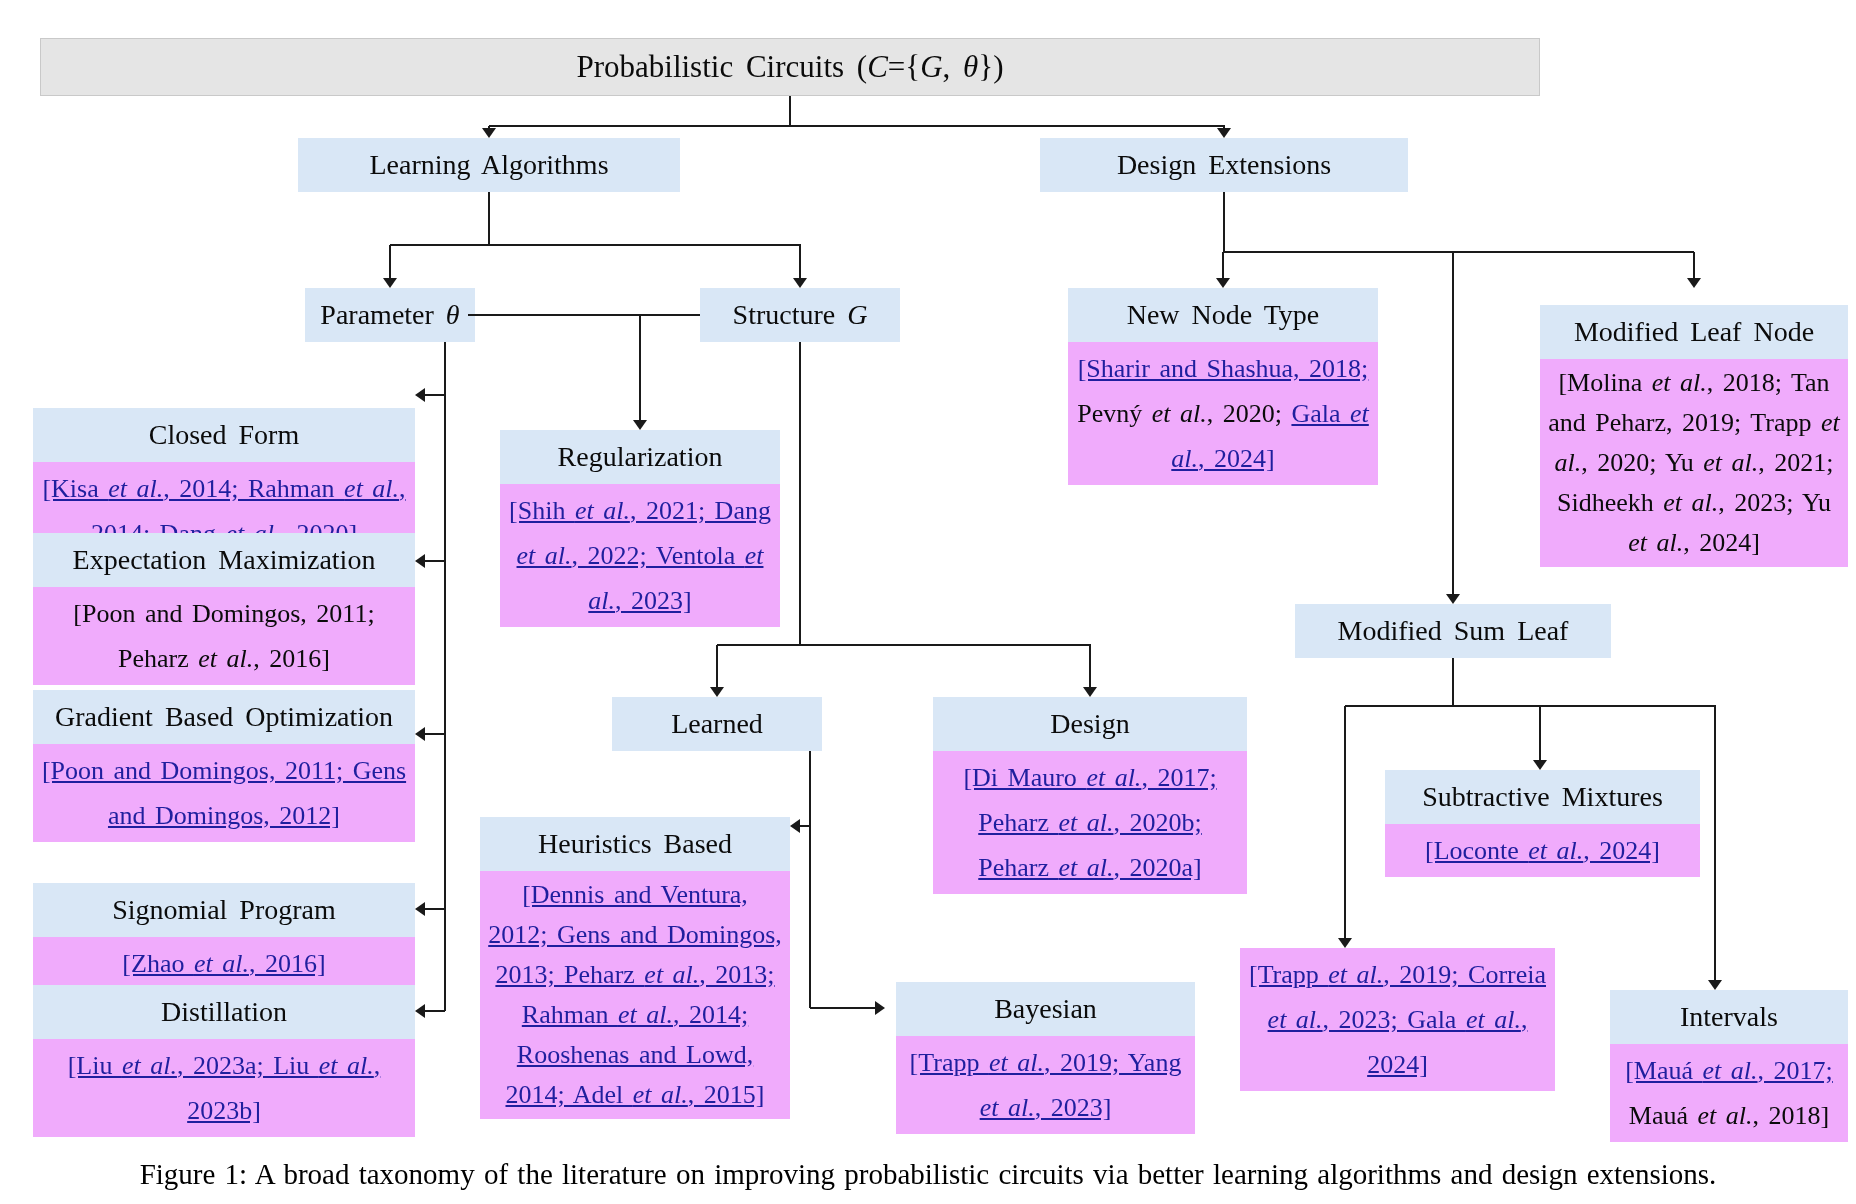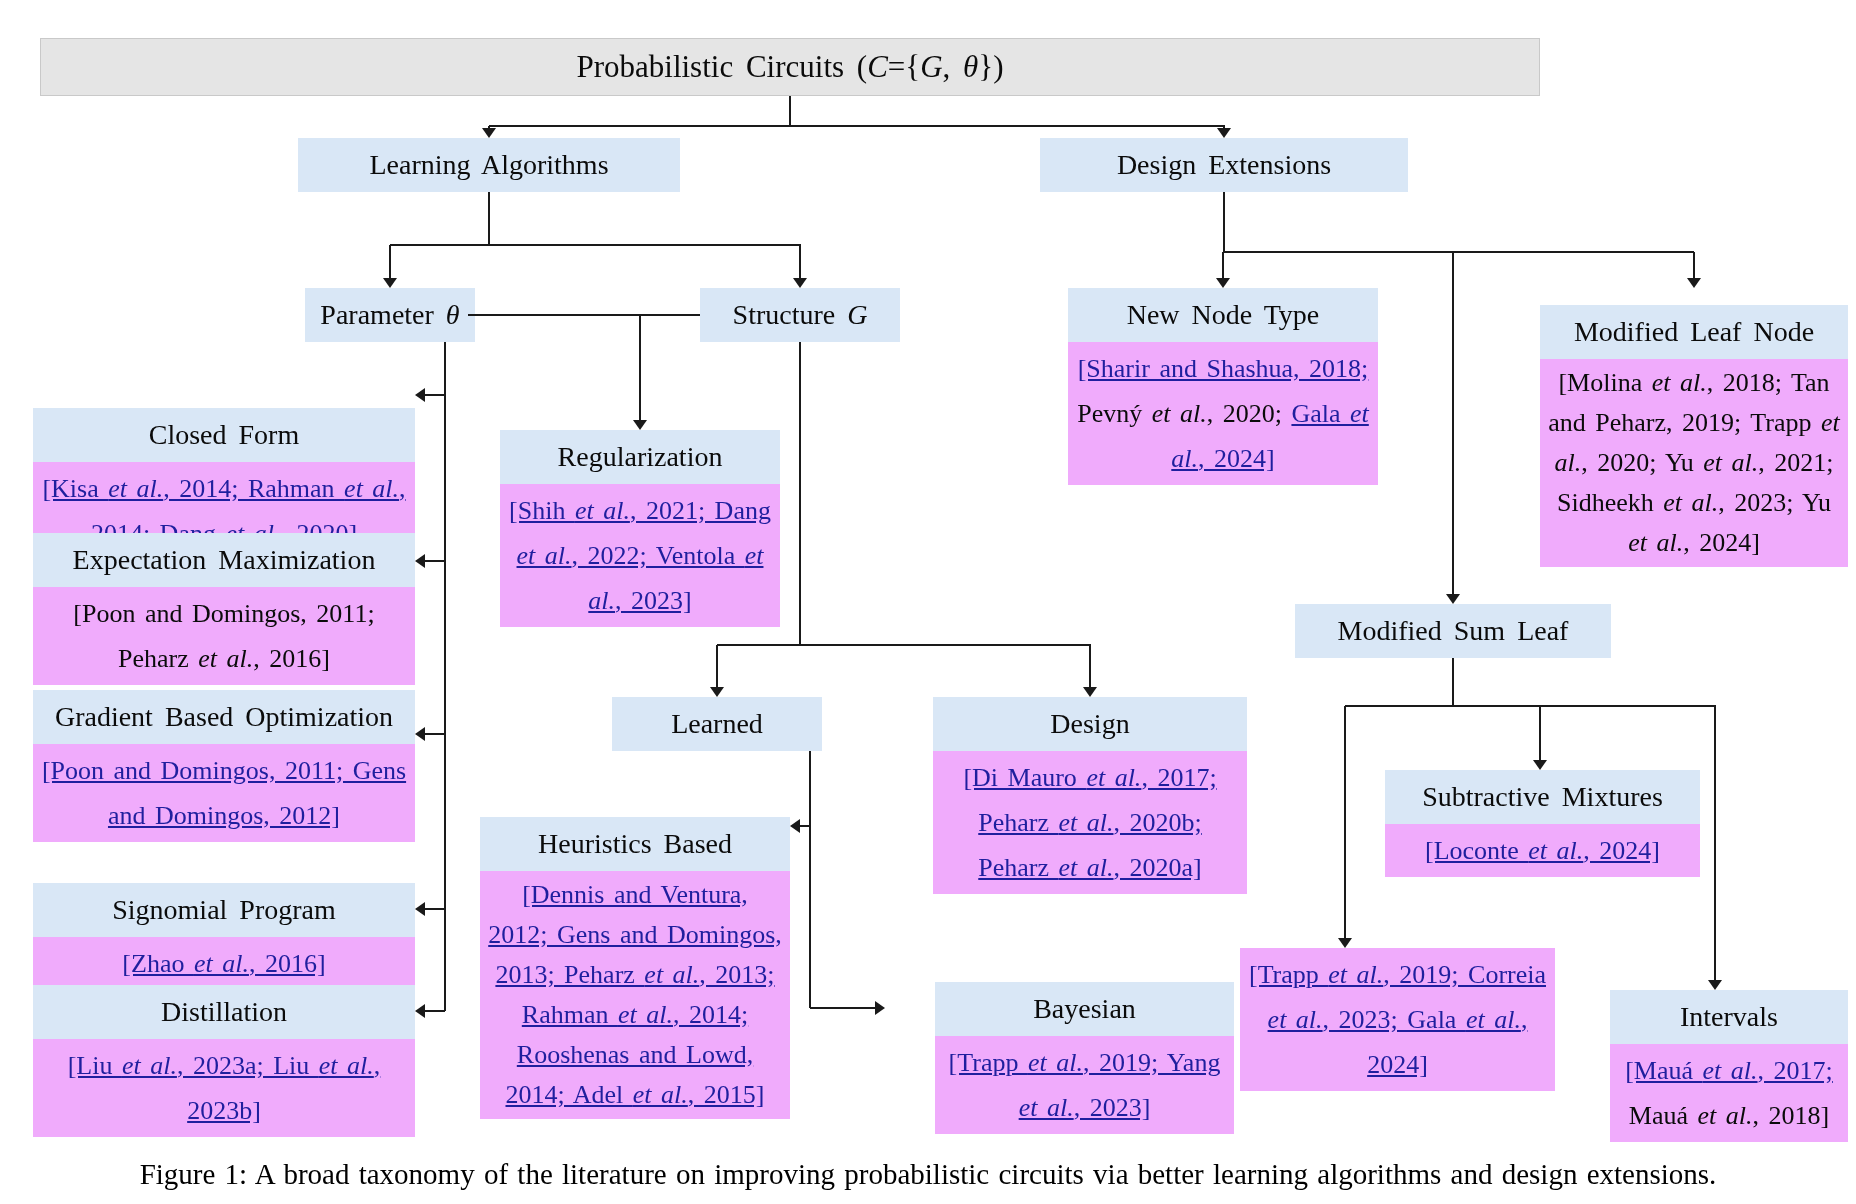--- a/index.html
+++ b/index.html
@@ -82,21 +82,21 @@
         <div class="hdr">Learned</div>
       </div>
       <div class="node" style="left: 933px; top: 697px; width: 314px;">
         <div class="hdr">Design</div>
         <div class="cits"><span class="cite-link">[Di Mauro <i>et al.</i>, 2017; Peharz <i>et al.</i>, 2020b; Peharz <i>et al.</i>, 2020a]</span></div>
       </div>
       <div class="node tight" style="left: 480px; top: 800px; width: 310px; margin-top: 17px;">
         <div class="hdr">Heuristics Based</div>
         <div class="cits"><span class="cite-link">[Dennis and Ventura, 2012; Gens and Domingos, 2013; Peharz <i>et al.</i>, 2013; Rahman <i>et al.</i>, 2014; Rooshenas and Lowd, 2014; Adel <i>et al.</i>, 2015]</span></div>
       </div>
-      <div class="node" style="left: 935px; top: 982px; width: 299px;">
+      <div class="node" style="left: 896px; top: 982px; width: 299px;">
         <div class="hdr">Bayesian</div>
         <div class="cits"><span class="cite-link">[Trapp <i>et al.</i>, 2019; Yang <i>et al.</i>, 2023]</span></div>
       </div>
       <div class="node" style="left: 1068px; top: 288px; width: 310px;">
         <div class="hdr">New Node Type</div>
         <div class="cits"><span class="cite-link">[Sharir and Shashua, 2018;</span><span class="cite-plain"> Pevný <i>et al.</i>, 2020; </span><span class="cite-link">Gala <i>et al.</i>, 2024]</span></div>
       </div>
       <div class="node tight" style="left: 1540px; top: 305px; width: 308px;">
         <div class="hdr">Modified Leaf Node</div>
         <div class="cits"><span class="cite-plain">[Molina <i>et al.</i>, 2018; Tan and Peharz, 2019; Trapp <i>et al.</i>, 2020; Yu <i>et al.</i>, 2021; Sidheekh <i>et al.</i>, 2023; Yu <i>et al.</i>, 2024]</span></div>

